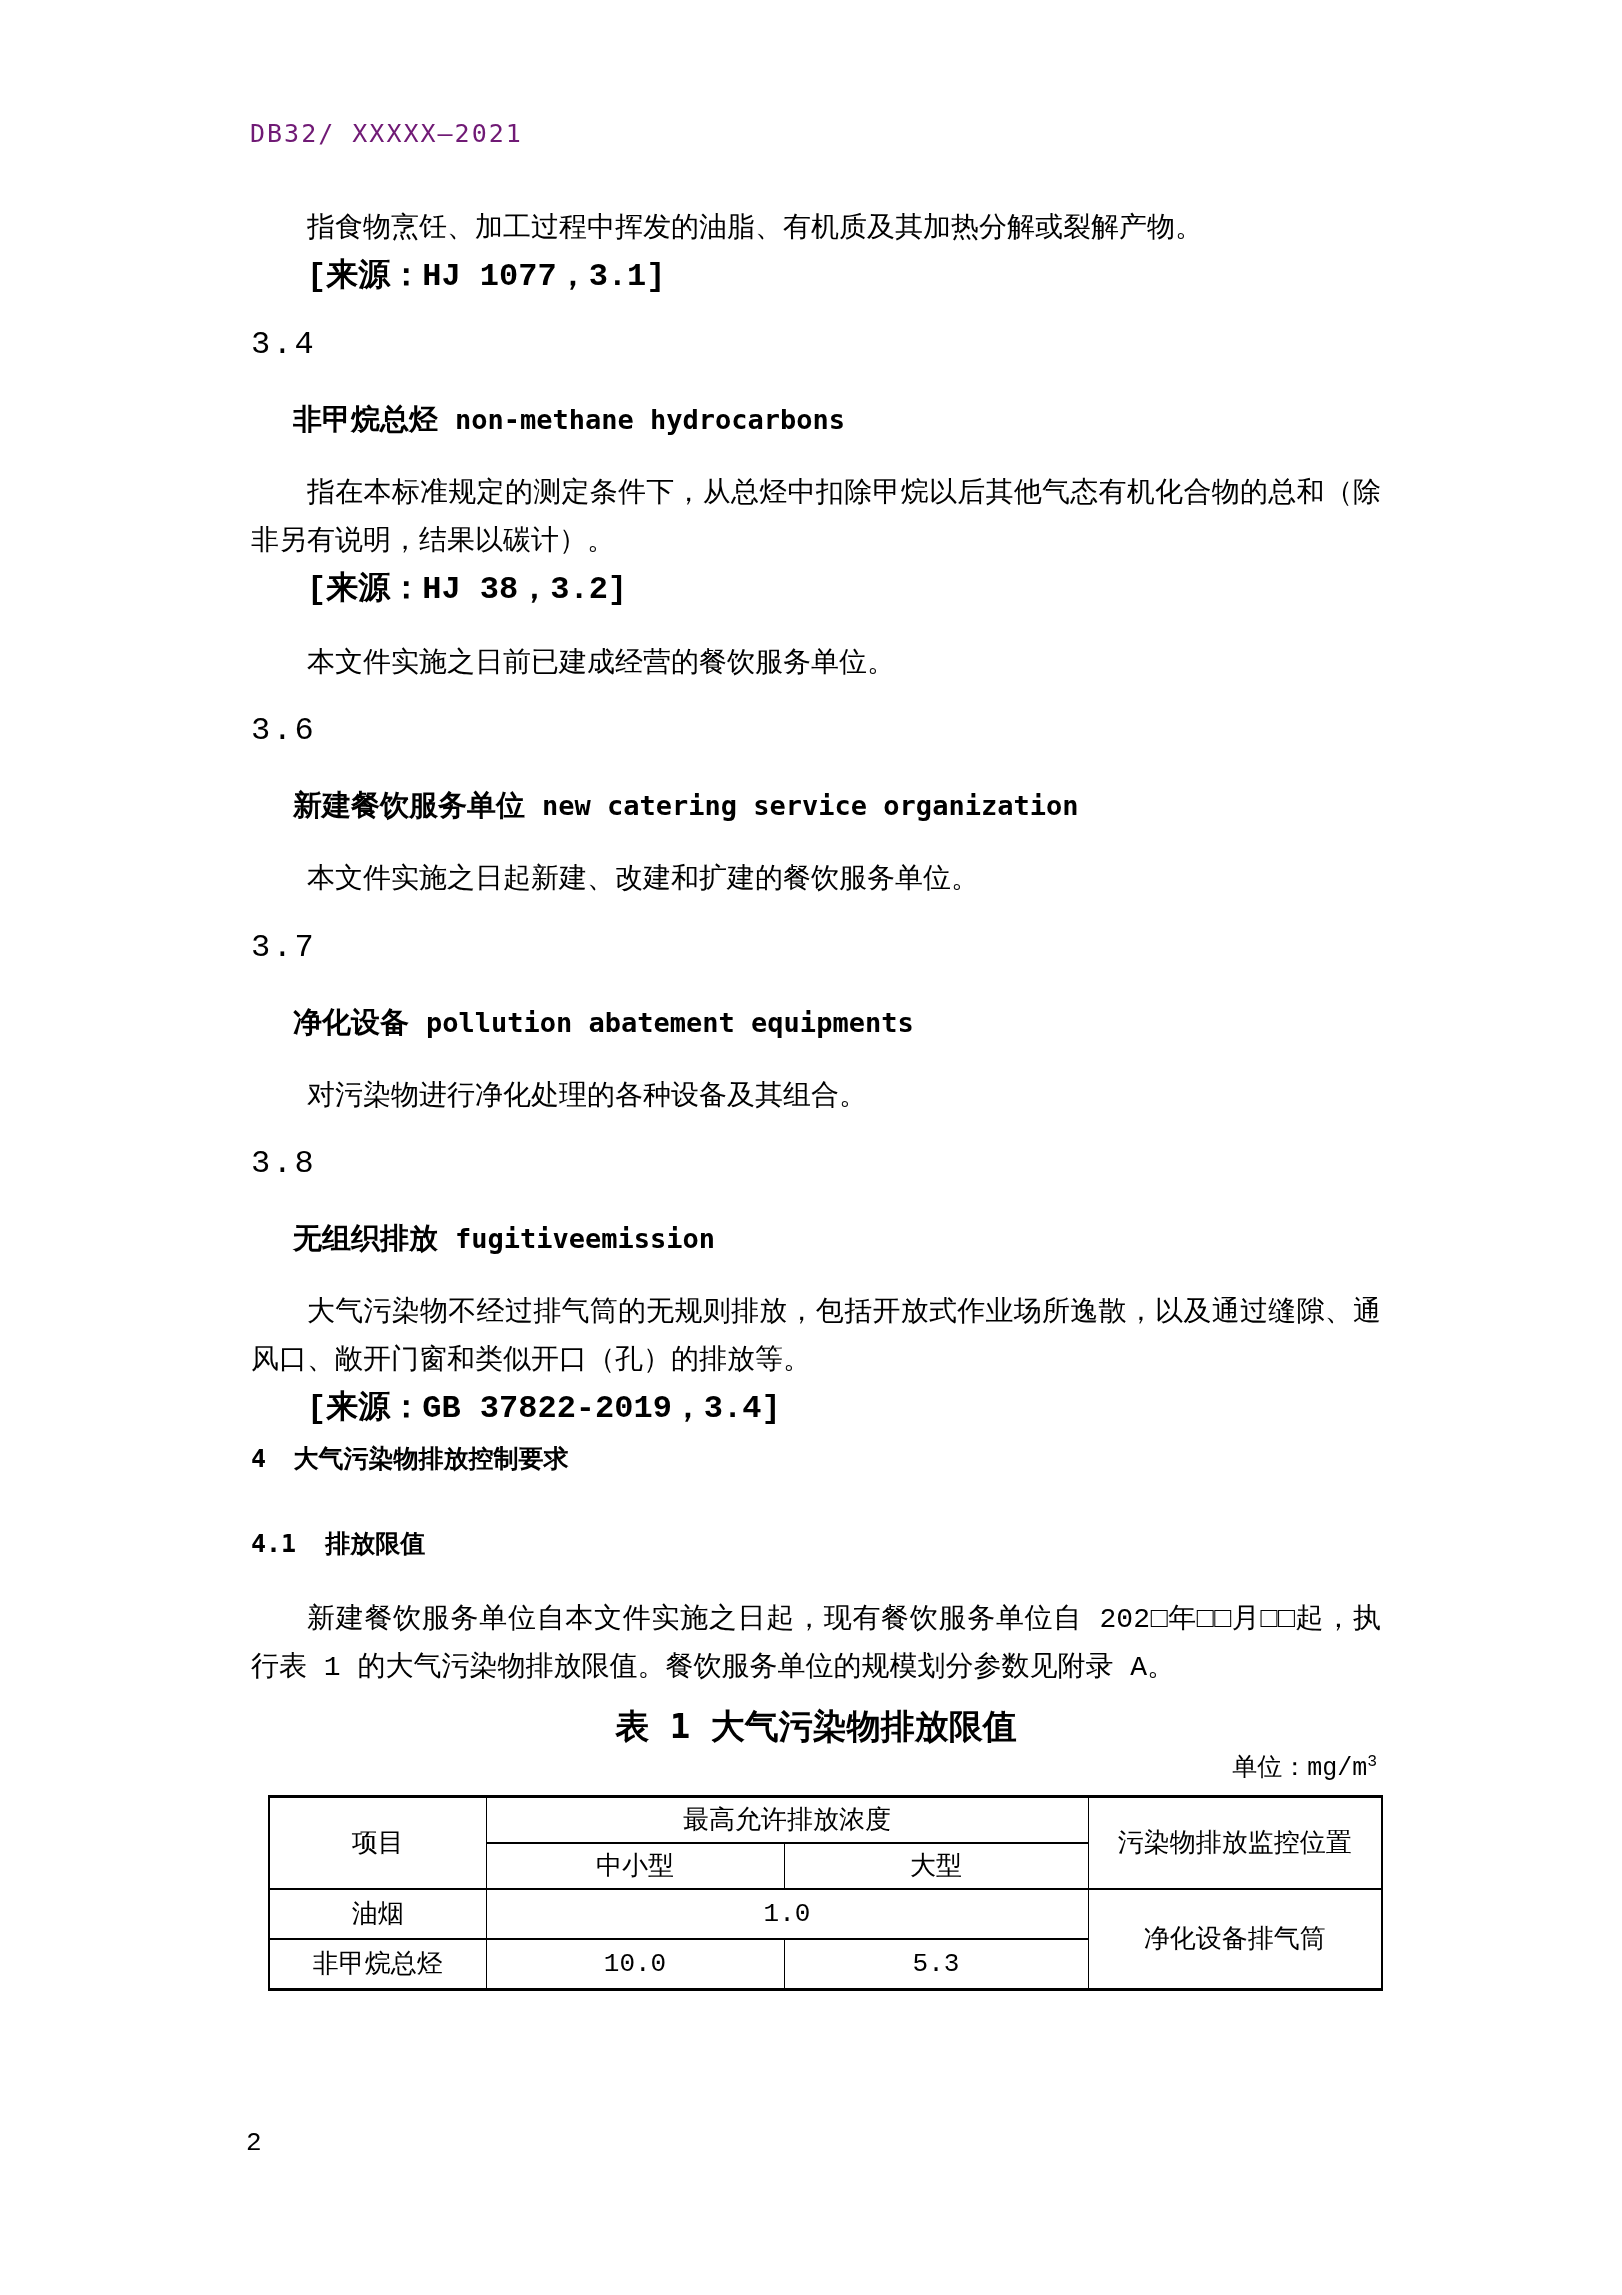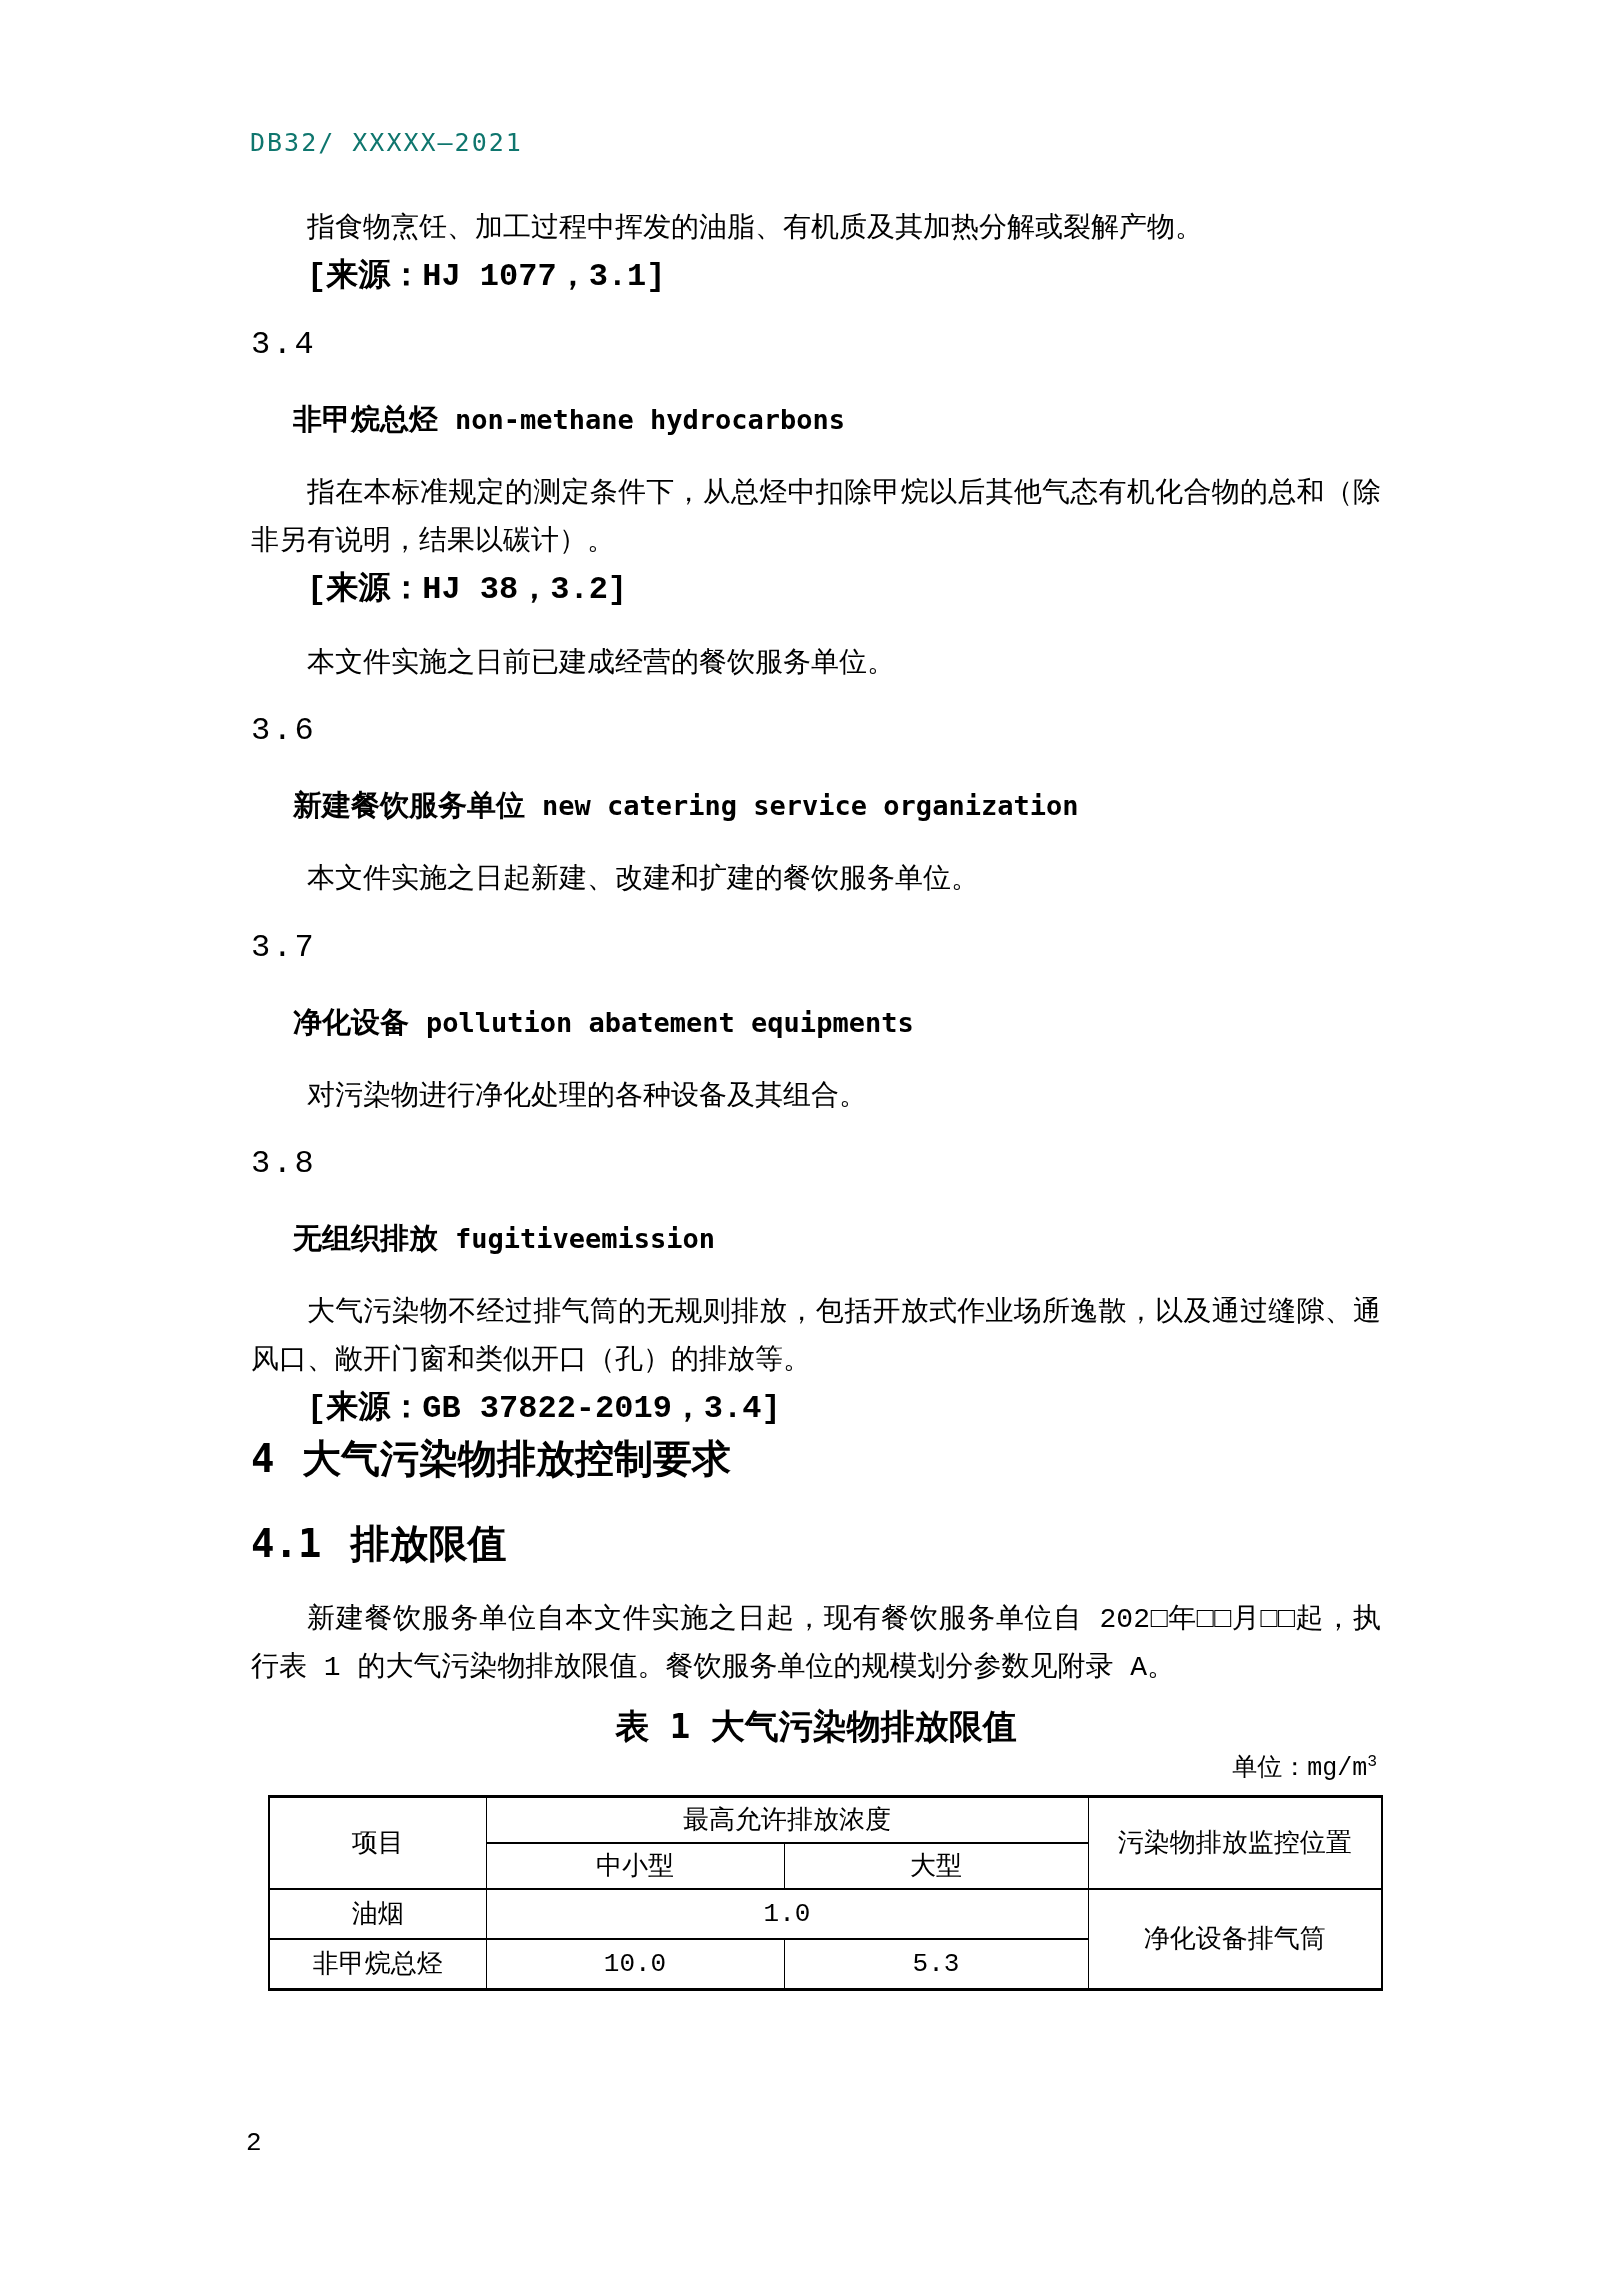--- a/index.html
+++ b/index.html
@@ -11,23 +11,23 @@
     color: #000000;
     overflow: hidden;
   }
   
   .body-text { font-family: "Liberation Mono", "DejaVu Sans Mono", "Liberation Serif", serif; }
   
   .hei { font-family: "DejaVu Sans Mono", "Liberation Sans", sans-serif; font-weight: bold; }
 
   .doc-code {
     position: absolute;
-    left: 250px; top: 128px;
+    left: 250px; top: 119px;
     font-family: "DejaVu Sans Mono", "Liberation Sans", sans-serif;
-    font-size: 25px; letter-spacing: 2px; color:#0f766e;
+    font-size: 25px; letter-spacing: 2px; color:#701a75;
     white-space: nowrap;
   }
   .content {
     position: absolute;
     left: 251px; top: 205px;
     width: 1130px;
   }
   .content p { margin: 0; }
   .para {
     font-size: 28px; line-height: 48px;
@@ -47,21 +47,21 @@
   }
   .term {
     font-size: 29px; line-height: 48px;
     padding-left: 42px;
     margin-top: 26px !important;
     white-space: nowrap;
   }
   .term .term-en { margin-left: 17px; font-size: 27px; }
   .mt40 { margin-top: 26px !important; }
   .sec-heading {
-    font-size: 39px; line-height: 52px;
+    font-size: 25px; line-height: 52px;
     white-space: nowrap;
   }
   .sec-heading .sec-title { margin-left: 27.5px; }
   .sec-heading.sub { margin-top: 33px !important; }
   .sec-heading.sub .sec-title { margin-left: 29px; }
   .table-caption {
     margin-top: 10.5px;
     font-size: 34px; line-height: 47px;
     text-align: center;
   }

